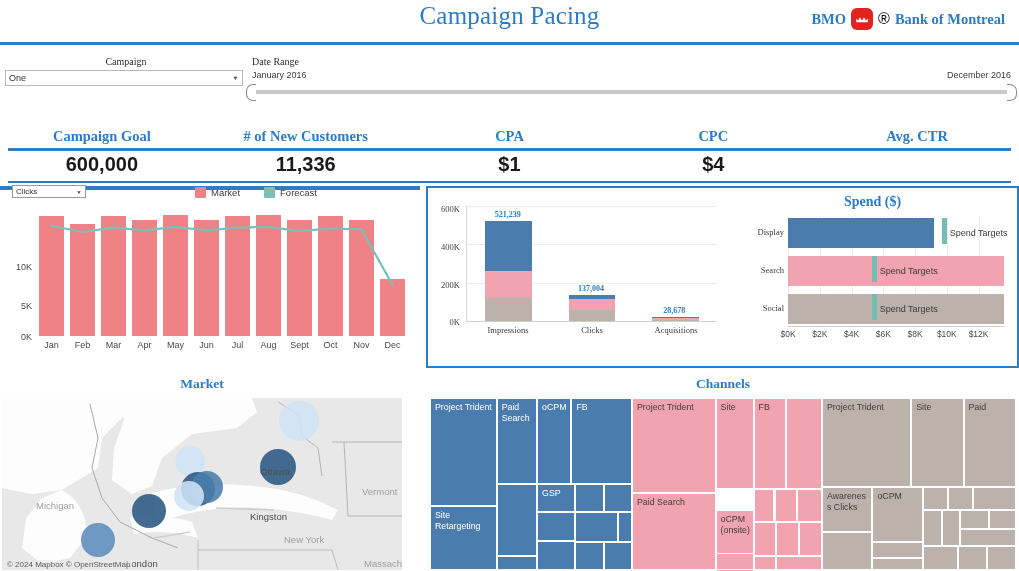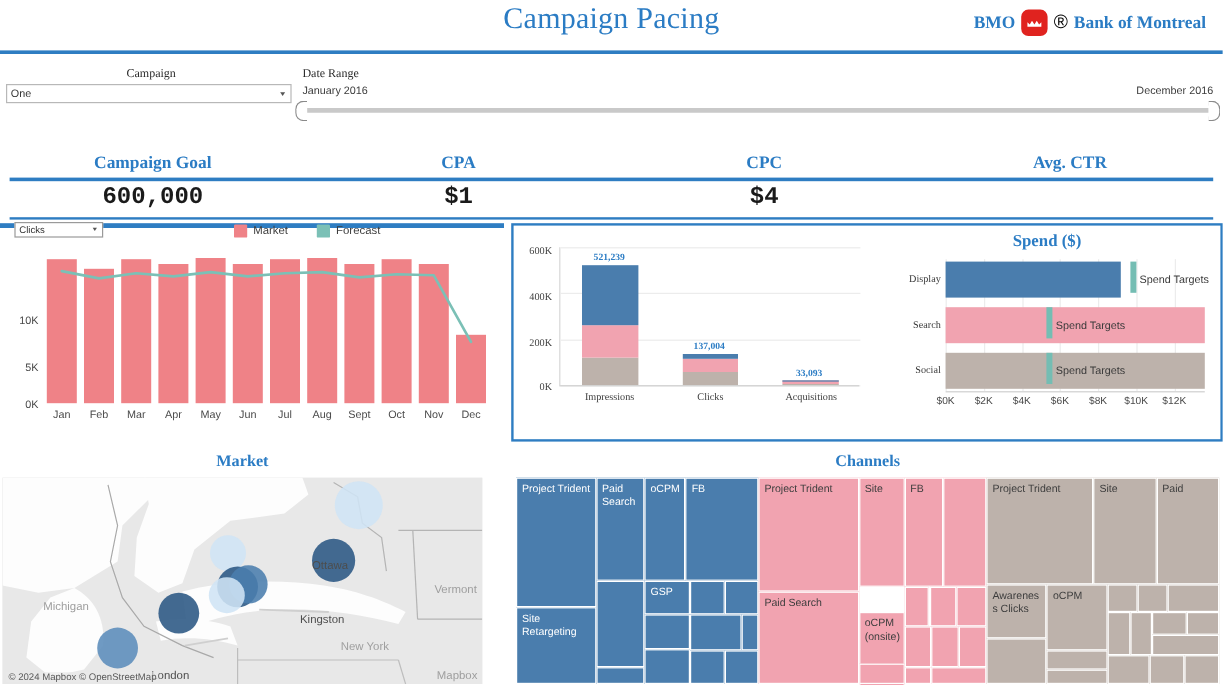--- a/index.html
+++ b/index.html
@@ -63,21 +63,21 @@
   .kpis{position:absolute;left:0;top:126px;width:1019px;height:58px;}
   .kpi-rule-top{position:absolute;left:8px;top:22px;width:1003px;height:3px;background:#2e7dc2;}
   .kpi-rule-bot{position:absolute;left:8px;top:55px;width:1003px;height:1.5px;background:#2e7dc2;}
   .kpi-grid{position:absolute;left:0;top:0;width:1019px;display:flex;}
   .kpi{flex:1;text-align:center;}
   .kpi-title{
     font-family:"Liberation Serif", serif;font-weight:bold;font-size:14.5px;color:#2b7cc4;
     line-height:20px;
   }
   .kpi-value{
-    font-family:Liberation Mono, monospace;font-weight:bold;font-size:20px;color:#1a1a1a;
+    font-family:Liberation Sans, sans-serif;font-weight:bold;font-size:20px;color:#1a1a1a;
     line-height:31px;margin-top:3px;
   }
 
   
   .mid{position:absolute;left:0;top:186px;width:1019px;height:182px;}
 
   .panel-left{position:absolute;left:0;top:0;width:420px;height:182px;}
   .left-topbar{position:absolute;left:0;top:0;width:420px;height:4px;background:#2e7dc2;}
   .metric-select{
     position:absolute;left:12px;top:-1px;width:74px;height:13px;border:1px solid #9a9a9a;
@@ -203,20 +203,24 @@
     <div class="dr-track"></div>
     <div class="dr-handle left"></div>
     <div class="dr-handle right"></div>
   </div>
 
   <div class="kpis">
     <div class="kpi-grid">
       <div class="kpi">
         <div class="kpi-title">Campaign Goal</div>
         <div class="kpi-value">600,000</div>
+      </div>
+      <div class="kpi">
+        <div class="kpi-title"># of New Customers</div>
+        <div class="kpi-value">11,336</div>
       </div>
       <div class="kpi">
         <div class="kpi-title">CPA</div>
         <div class="kpi-value">$1</div>
       </div>
       <div class="kpi">
         <div class="kpi-title">CPC</div>
         <div class="kpi-value">$4</div>
       </div>
       <div class="kpi">
@@ -309,21 +313,21 @@
               <div class="fn-seg" style="background: rgb(241, 163, 176); height: 61.7502%; bottom: 31.6337%;"></div>
               <div class="fn-seg" style="background: rgb(74, 125, 173); height: 6.61609%; bottom: 93.3839%;"></div>
             </div>
           </div>
         <div class="fn-axis"></div>
         <div class="fn-xlab" style="left:38px;width:84px">Impressions</div>
         <div class="fn-xlab" style="left:122px;width:84px">Clicks</div>
         <div class="fn-xlab" style="left:206px;width:84px">Acquisitions</div>
       <div class="fn-val" style="left: 38px; width: 83.3333px; top: 18.0959px;">521,239</div>
           <div class="fn-val" style="left: 121.333px; width: 83.3333px; top: 91.7409px;">137,004</div>
-          <div class="fn-val" style="left: 204.667px; width: 83.3333px; top: 113.655px;">33,093</div>
+          <div class="fn-val" style="left: 204.667px; width: 83.3333px; top: 113.655px;">28,678</div>
         </div>
 
       <div class="spend">
         <div class="spend-title">Spend ($)</div>
         <div class="sp-rowlab" style="top:39px">Display</div>
         <div class="sp-rowlab" style="top:77px">Search</div>
         <div class="sp-rowlab" style="top:115px">Social</div>
         <div class="sp-plot" id="sp-plot">
             <div class="sp-grid" style="left: 0px;"></div>
             <div class="sp-grid" style="left: 31.7647px;"></div>
@@ -380,21 +384,21 @@
         <path d="M346 118 H400" stroke="#b4b4b4" stroke-width="1" fill="none"></path>
         <path d="M330 152 L336 172" stroke="#bdbdbd" stroke-width="1" fill="none"></path>
 
         <path d="M214 110 L272 112" stroke="#cfcfcf" stroke-width="1.6" fill="none"></path>
         <path d="M152 140 L188 134" stroke="#cfcfcf" stroke-width="1.6" fill="none"></path>
       </svg>
 
       <div class="map-region" style="left:34px;top:102px">Michigan</div>
       <div class="map-region" style="left:282px;top:136px">New York</div>
       <div class="map-region" style="left:360px;top:88px">Vermont</div>
-      <div class="map-region" style="left:362px;top:160px">Mapbox</div>
+      <div class="map-region" style="left:362px;top:160px">Massach</div>
 
       <div id="map-dots">
           <div class="map-dot" style="left: 277px; top: 3px; width: 40px; height: 40px; background: rgb(207, 228, 245);"></div>
           <div class="map-dot" style="left: 173px; top: 48px; width: 30px; height: 30px; background: rgb(207, 228, 245);"></div>
           <div class="map-dot" style="left: 258px; top: 51px; width: 36px; height: 36px; background: rgb(42, 87, 131);"></div>
           <div class="map-dot" style="left: 179px; top: 74px; width: 34px; height: 34px; background: rgb(42, 87, 131);"></div>
           <div class="map-dot" style="left: 189px; top: 73px; width: 32px; height: 32px; background: rgb(74, 125, 173);"></div>
           <div class="map-dot" style="left: 172px; top: 83px; width: 30px; height: 30px; background: rgb(207, 228, 245);"></div>
           <div class="map-dot" style="left: 130px; top: 96px; width: 34px; height: 34px; background: rgb(42, 87, 131);"></div>
           <div class="map-dot" style="left: 79px; top: 125px; width: 34px; height: 34px; background: rgb(91, 140, 187);"></div>

